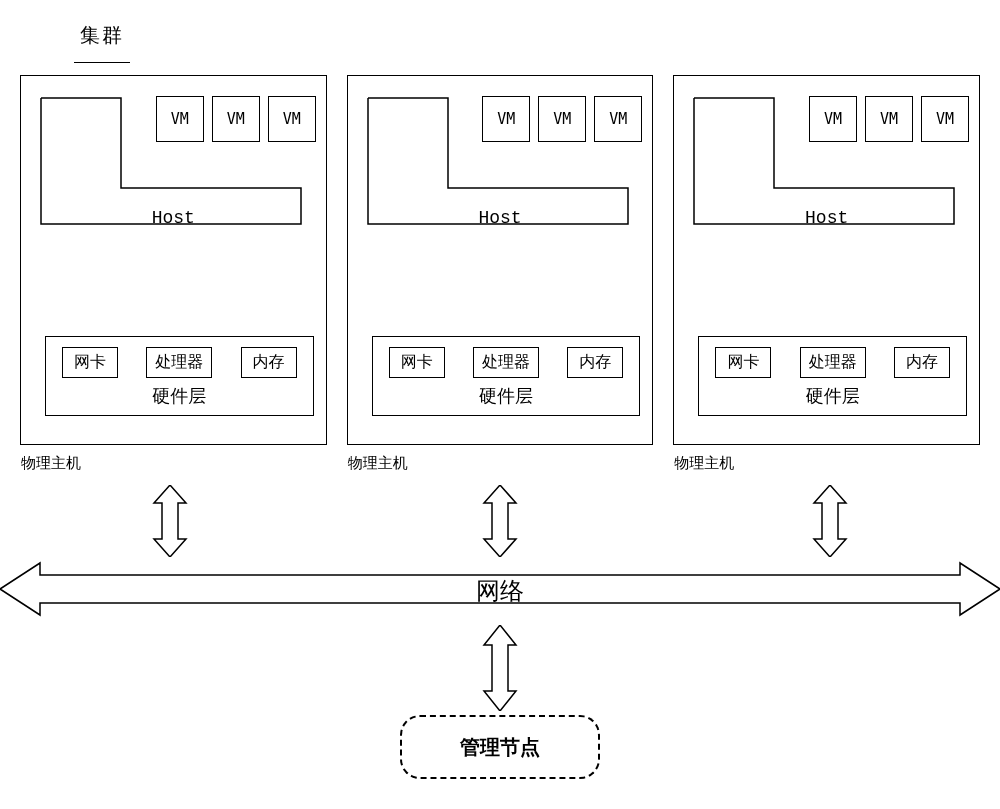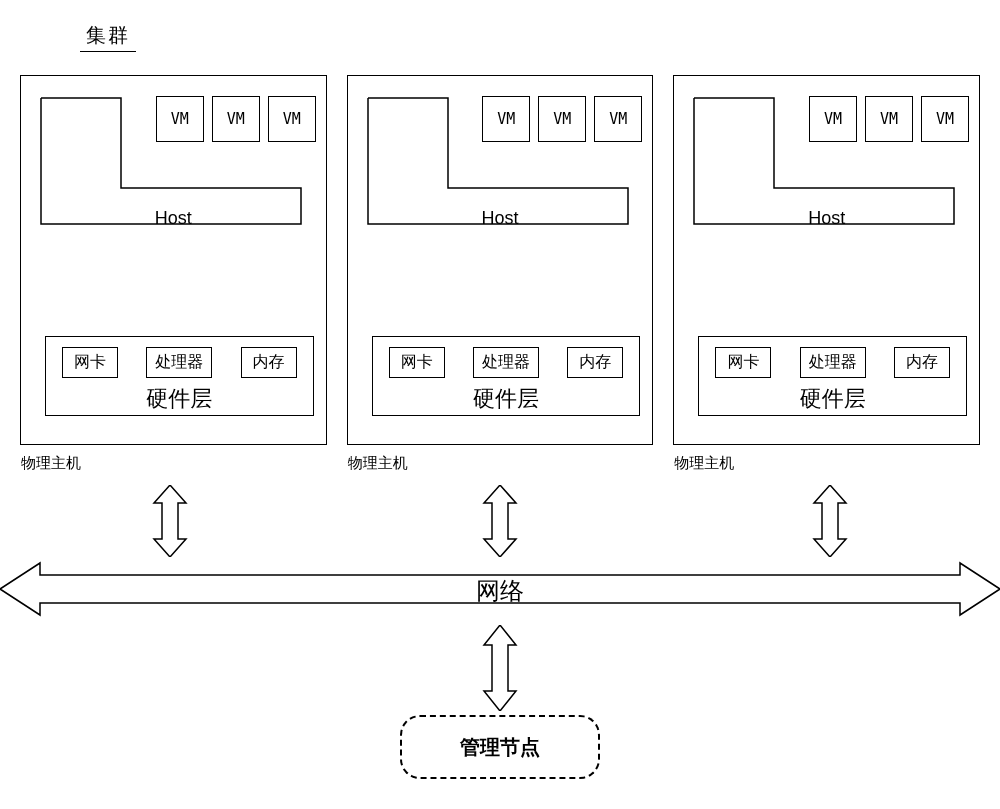--- a/index.html
+++ b/index.html
@@ -5,26 +5,26 @@
     * { box-sizing: border-box; margin: 0; padding: 0; }
     body {
       width: 1000px;
       height: 809px;
       background: #fff;
       font-family: "SimSun", "宋体", serif;
       position: relative;
     }
     .cluster-label {
       position: absolute;
-      left: 80px;
+      left: 74px;
       top: 22px;
       font-size: 20px;
       letter-spacing: 2px;
       border-bottom: 1px solid #000;
-      padding: 0 6px 2px 6px;
+      padding: 0 6px 13px 6px;
     }
     .hosts-row {
       position: absolute;
       left: 20px;
       top: 75px;
       width: 960px;
       display: flex;
       justify-content: space-between;
       gap: 20px;
     }
@@ -62,21 +62,21 @@
       width: 264px;
       height: 130px;
     }
     .host-l svg { display:block; }
     .host-label {
       position: absolute;
       left: 0; right: 0;
       top: 132px;
       text-align: center;
       font-size: 18px;
-      font-family: Liberation Sans, sans-serif;
+      font-family: Liberation Mono, monospace;
     }
     .hw-layer {
       position: absolute;
       left: 24px;
       right: 12px;
       top: 260px;
       height: 80px;
       border: 1.5px solid #000;
     }
     .hw-row {
@@ -87,21 +87,21 @@
     }
     .hw-item {
       border: 1.5px solid #000;
       padding: 4px 8px;
       font-size: 16px;
       min-width: 56px;
       text-align: center;
     }
     .hw-label {
       text-align: center;
-      font-size: 22px;
+      font-size: 18px;
       margin-top: 2px;
     }
     .host-caption {
       position: absolute;
       left: 0; right: 0;
       top: 378px;
       font-size: 15px;
     }
     .v-arrow {
       position: absolute;

